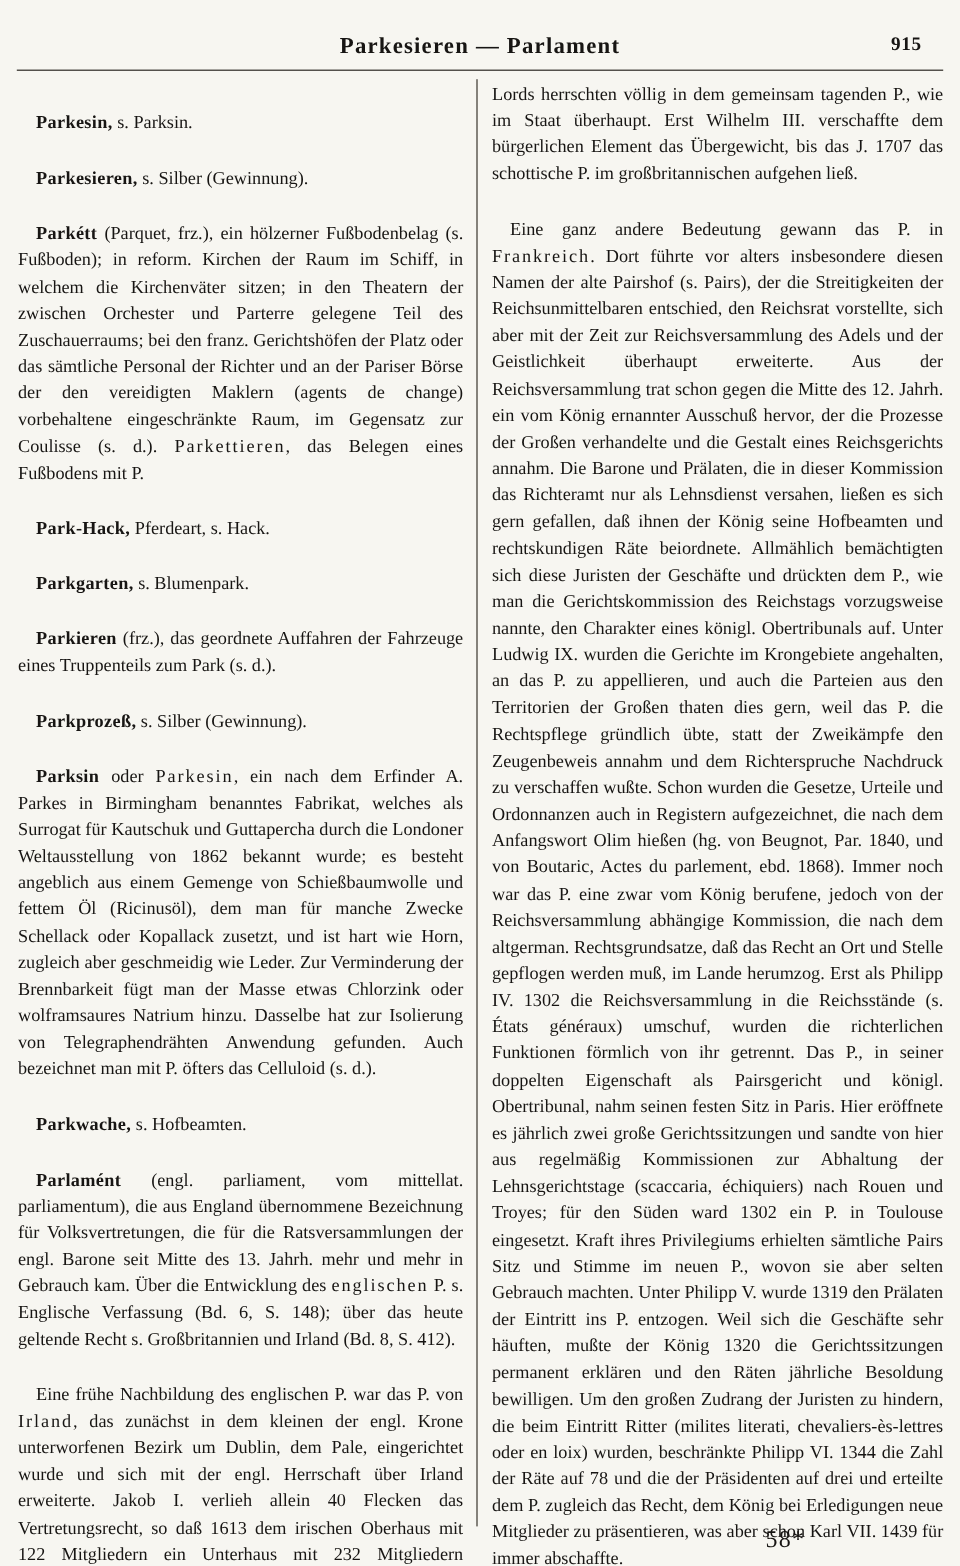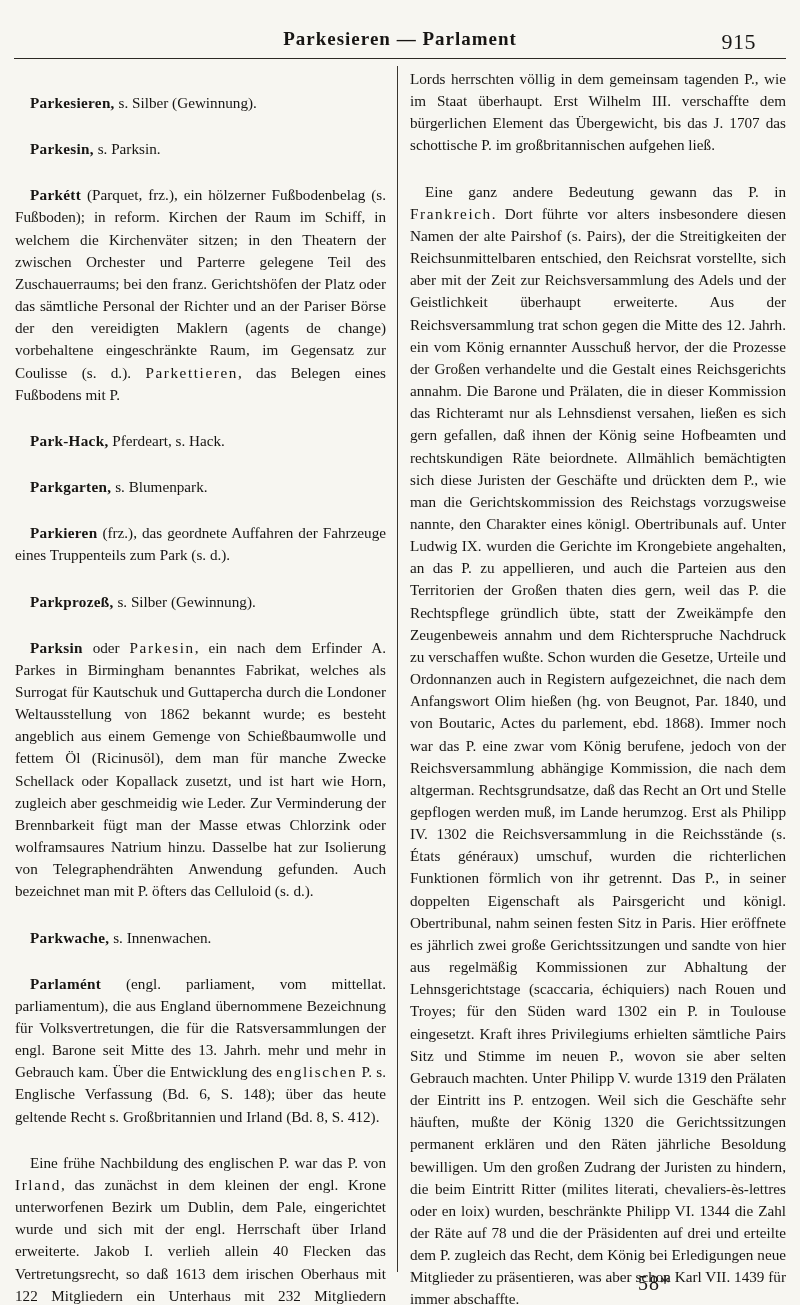--- a/index.html
+++ b/index.html
@@ -16,23 +16,23 @@
     position: absolute;
     top: 28px; left: 0; right: 0;
     text-align: center;
     font-size: 19px;
     font-weight: bold;
     letter-spacing: 1px;
     font-family: Liberation Serif, serif;
   }
   .page-number {
     position: absolute;
-    top: 29px; right: 44px;
-    font-size: 22px;
-    font-weight: normal;
+    top: 29px; right: 32px;
+    font-size: 16px;
+    font-weight: bold;
     letter-spacing: 0.5px;
   }
   .head-rule {
     position: absolute;
     top: 58px; left: 14px; right: 14px;
     height: 1px;
     background: #2c2924;
   }
   .column-divider {
     position: absolute;
@@ -67,29 +67,29 @@
 
   <div class="running-head">Parkesieren — Parlament</div>
 
   <div class="page-number">915</div>
 
   <div class="head-rule"></div>
 
   <div class="column-divider"></div>
 
   <div class="col col-left">
+      <p class="para indent"><span class="headword">Parkesin,</span><span> s. Parksin.</span></p>
       <p class="para indent"><span class="headword">Parkesieren,</span><span> s. Silber (Gewinnung).</span></p>
-      <p class="para indent"><span class="headword">Parkesin,</span><span> s. Parksin.</span></p>
       <p class="para indent"><span class="headword">Parkétt</span><span> (Parquet, frz.), ein hölzerner Fußbodenbelag (s. Fußboden); in reform. Kirchen der Raum im Schiff, in welchem die Kirchenväter sitzen; in den Theatern der zwischen Orchester und Parterre gelegene Teil des Zuschauerraums; bei den franz. Gerichtshöfen der Platz oder das sämtliche Personal der Richter und an der Pariser Börse der den vereidigten Maklern (agents de change) vorbehaltene eingeschränkte Raum, im Gegensatz zur Coulisse (s. d.). </span><span class="spaced">Parkettieren</span><span>, das Belegen eines Fußbodens mit P.</span></p>
       <p class="para indent"><span class="headword">Park-Hack,</span><span> Pferdeart, s. Hack.</span></p>
       <p class="para indent"><span class="headword">Parkgarten,</span><span> s. Blumenpark.</span></p>
       <p class="para indent"><span class="headword">Parkieren</span><span> (frz.), das geordnete Auffahren der Fahrzeuge eines Truppenteils zum Park (s. d.).</span></p>
       <p class="para indent"><span class="headword">Parkprozeß,</span><span> s. Silber (Gewinnung).</span></p>
       <p class="para indent"><span class="headword">Parksin</span><span> oder </span><span class="spaced">Parkesin</span><span>, ein nach dem Erfinder A. Parkes in Birmingham benanntes Fabrikat, welches als Surrogat für Kautschuk und Guttapercha durch die Londoner Weltausstellung von 1862 bekannt wurde; es besteht angeblich aus einem Gemenge von Schießbaumwolle und fettem Öl (Ricinusöl), dem man für manche Zwecke Schellack oder Kopallack zusetzt, und ist hart wie Horn, zugleich aber geschmeidig wie Leder. Zur Verminderung der Brennbarkeit fügt man der Masse etwas Chlorzink oder wolframsaures Natrium hinzu. Dasselbe hat zur Isolierung von Telegraphendrähten Anwendung gefunden. Auch bezeichnet man mit P. öfters das Celluloid (s. d.).</span></p>
-      <p class="para indent"><span class="headword">Parkwache,</span><span> s. Innenwachen.</span></p>
+      <p class="para indent"><span class="headword">Parkwache,</span><span> s. Hofbeamten.</span></p>
       <p class="para indent"><span class="headword">Parlamént</span><span> (engl. parliament, vom mittellat. parliamentum), die aus England übernommene Bezeichnung für Volksvertretungen, die für die Ratsversammlungen der engl. Barone seit Mitte des 13. Jahrh. mehr und mehr in Gebrauch kam. Über die Entwicklung des </span><span class="spaced">englischen</span><span> P. s. Englische Verfassung (Bd. 6, S. 148); über das heute geltende Recht s. Großbritannien und Irland (Bd. 8, S. 412).</span></p>
       <p class="para indent"><span>Eine frühe Nachbildung des englischen P. war das P. von </span><span class="spaced">Irland</span><span>, das zunächst in dem kleinen der engl. Krone unterworfenen Bezirk um Dublin, dem Pale, eingerichtet wurde und sich mit der engl. Herrschaft über Irland erweiterte. Jakob I. verlieh allein 40 Flecken das Vertretungsrecht, so daß 1613 dem irischen Oberhaus mit 122 Mitgliedern ein Unterhaus mit 232 Mitgliedern gegenüberstand. Unter Cromwell wurden die Katholiken und damit die große Masse der Iren von ihrem eigenen P. ausgeschlossen, und dies unsinnige Verhältnis blieb bestehen, bis das irische P. 1801 durch die Union mit dem englischen sein bedeutungsloses Dasein endete. Seit längerer Zeit ist jedoch in Irland eine starke Bewegung im Gange, die darauf abzielt, von neuem ein selbständiges irisches P. zu schaffen. (S. Home-Rulers.)</span></p>
     </div>
 
   <div class="col col-right">
       <p class="para"><span>Lords herrschten völlig in dem gemeinsam tagenden P., wie im Staat überhaupt. Erst Wilhelm III. verschaffte dem bürgerlichen Element das Übergewicht, bis das J. 1707 das schottische P. im großbritannischen aufgehen ließ.</span></p>
       <p class="para indent"><span>Eine ganz andere Bedeutung gewann das P. in </span><span class="spaced">Frankreich</span><span>. Dort führte vor alters insbesondere diesen Namen der alte Pairshof (s. Pairs), der die Streitigkeiten der Reichsunmittelbaren entschied, den Reichsrat vorstellte, sich aber mit der Zeit zur Reichsversammlung des Adels und der Geistlichkeit überhaupt erweiterte. Aus der Reichsversammlung trat schon gegen die Mitte des 12. Jahrh. ein vom König ernannter Ausschuß hervor, der die Prozesse der Großen verhandelte und die Gestalt eines Reichsgerichts annahm. Die Barone und Prälaten, die in dieser Kommission das Richteramt nur als Lehnsdienst versahen, ließen es sich gern gefallen, daß ihnen der König seine Hofbeamten und rechtskundigen Räte beiordnete. Allmählich bemächtigten sich diese Juristen der Geschäfte und drückten dem P., wie man die Gerichtskommission des Reichstags vorzugsweise nannte, den Charakter eines königl. Obertribunals auf. Unter Ludwig IX. wurden die Gerichte im Krongebiete angehalten, an das P. zu appellieren, und auch die Parteien aus den Territorien der Großen thaten dies gern, weil das P. die Rechtspflege gründlich übte, statt der Zweikämpfe den Zeugenbeweis annahm und dem Richterspruche Nachdruck zu verschaffen wußte. Schon wurden die Gesetze, Urteile und Ordonnanzen auch in Registern aufgezeichnet, die nach dem Anfangswort Olim hießen (hg. von Beugnot, Par. 1840, und von Boutaric, Actes du parlement, ebd. 1868). Immer noch war das P. eine zwar vom König berufene, jedoch von der Reichsversammlung abhängige Kommission, die nach dem altgerman. Rechtsgrundsatze, daß das Recht an Ort und Stelle gepflogen werden muß, im Lande herumzog. Erst als Philipp IV. 1302 die Reichsversammlung in die Reichsstände (s. États généraux) umschuf, wurden die richterlichen Funktionen förmlich von ihr getrennt. Das P., in seiner doppelten Eigenschaft als Pairsgericht und königl. Obertribunal, nahm seinen festen Sitz in Paris. Hier eröffnete es jährlich zwei große Gerichtssitzungen und sandte von hier aus regelmäßig Kommissionen zur Abhaltung der Lehnsgerichtstage (scaccaria, échiquiers) nach Rouen und Troyes; für den Süden ward 1302 ein P. in Toulouse eingesetzt. Kraft ihres Privilegiums erhielten sämtliche Pairs Sitz und Stimme im neuen P., wovon sie aber selten Gebrauch machten. Unter Philipp V. wurde 1319 den Prälaten der Eintritt ins P. entzogen. Weil sich die Geschäfte sehr häuften, mußte der König 1320 die Gerichtssitzungen permanent erklären und den Räten jährliche Besoldung bewilligen. Um den großen Zudrang der Juristen zu hindern, die beim Eintritt Ritter (milites literati, chevaliers-ès-lettres oder en loix) wurden, beschränkte Philipp VI. 1344 die Zahl der Räte auf 78 und die der Präsidenten auf drei und erteilte dem P. zugleich das Recht, dem König bei Erledigungen neue Mitglieder zu präsentieren, was aber schon Karl VII. 1439 für immer abschaffte.</span></p>
       <p class="para indent"><span>In dem ersten Jahrhundert wurden die Vollmachten der Räte jährlich erneuert. Ludwig XI. benutzte dies, um besonders die Präsidenten beliebig abzusetzen, sah sich aber 1468 zu einem Gesetz genötigt, wonach fortan die Parlamentsglieder nur</span></p>
     </div>
 

